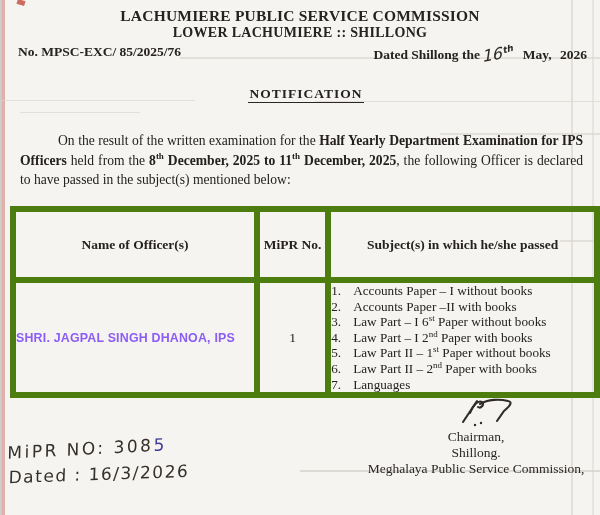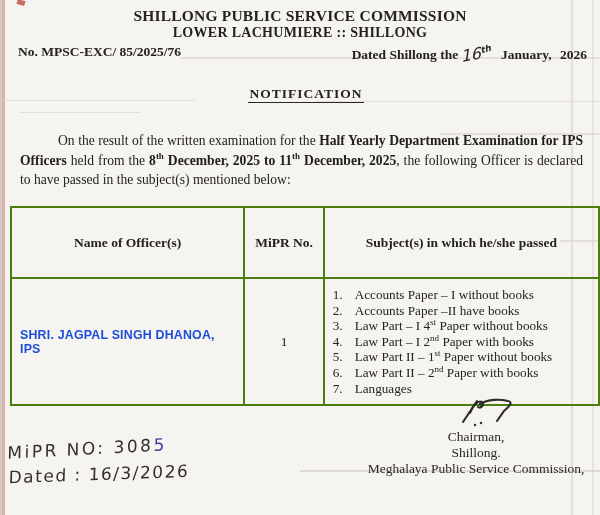--- a/index.html
+++ b/index.html
@@ -41,29 +41,29 @@
         border-bottom:1.5px solid #2a2724;padding:0 1px 1px 1px;}
 
   
   .para{position:absolute;top:131px;left:20px;width:563px;
         font-size:13.6px;line-height:19.7px;text-align:justify;text-indent:38px;color:#23201d;}
   .b{font-weight:700;}
   sup.small{font-size:9px;vertical-align:super;line-height:0;}
 
   
   table.result{position:absolute;left:10px;top:206px;border-collapse:collapse;table-layout:fixed;}
-  table.result td,table.result th{border:2px solid #4d7c0f;padding:8px;vertical-align:middle;}
+  table.result td,table.result th{border:6px solid #4d7c0f;padding:0;vertical-align:middle;}
   th.h{font-size:13.5px;font-weight:700;font-family:"Liberation Serif",serif;}
   .col-name{width:243px;}
   .col-roll{width:66px;}
   .col-sub{width:264px;}
   .hrow{height:71px;}
   .brow{height:112px;}
   td.name-cell{font-family:"Liberation Sans",sans-serif;font-weight:700;font-size:12.4px;
-        letter-spacing:.2px;padding-left:6px;color:#1d4ed8;}
+        letter-spacing:.2px;padding-left:6px;color:#8b5cf6;}
   td.roll-cell{text-align:center;font-size:13.5px;}
   td.sub-cell{vertical-align:middle;padding-left:16px;}
   .sub-row{font-size:13.2px;line-height:15.6px;white-space:nowrap;}
   .sub-num{display:inline-block;width:22px;}
 
   
   .sig-wrap{position:absolute;left:363px;top:394px;width:226px;text-align:center;}
   .sig-svg{display:block;margin:0 auto 0 auto;position:relative;left:12px;}
   .sig-line{font-size:13.5px;line-height:16px;color:#2a2724;}
   .sig-line.t{margin-top:1px;}
@@ -84,43 +84,43 @@
 <div class="vline-b"></div>
 <div class="red-tick"></div>
 <div class="streak s1"></div>
 <div class="streak s2"></div>
 <div class="streak s3"></div>
 <div class="streak s4"></div>
 <div class="streak s5"></div>
 <div class="streak s6"></div>
 <div class="streak s7"></div>
 
-<div class="org1">SHILLONG PUBLIC SERVICE COMMISSION</div>
+<div class="org1">LACHUMIERE PUBLIC SERVICE COMMISSION</div>
 <div class="org2">LOWER LACHUMIERE :: SHILLONG</div>
 <div class="refno">No. MPSC-EXC/ 85/2025/76</div>
-<div class="dateline"><span>Dated Shillong the </span><span class="hand-day">16</span><span class="hand-day-sup">th</span><span class="date-tail"> January, 2026</span></div>
+<div class="dateline"><span>Dated Shillong the </span><span class="hand-day">16</span><span class="hand-day-sup">th</span><span class="date-tail"> May, 2026</span></div>
 
 <div class="doc-title"><span>NOTIFICATION</span></div>
 
 <div class="para"><span>On the result of the written examination for the </span><span class="b">Half Yearly Department Examination for IPS Officers</span><span> held from the </span><span class="b">8</span><sup class="small b">th</sup><span class="b"> December, 2025 to 11</span><sup class="small b">th</sup><span class="b"> December, 2025</span><span>, the following Officer is declared to have passed in the subject(s) mentioned below:</span></div>
 
 <table class="result">
   <tbody>
       <tr class="hrow">
     <th class="h col-name">Name of Officer(s)</th>
     <th class="h col-roll">MiPR No.</th>
     <th class="h col-sub">Subject(s) in which he/she passed</th>
   </tr>
   <tr class="brow">
     <td class="name-cell">SHRI. JAGPAL SINGH DHANOA, IPS</td>
     <td class="roll-cell">1</td>
     <td class="sub-cell">
       <div class="sub-row"><span class="sub-num">1.</span><span>Accounts Paper – I without books</span><sup class="small"></sup><span></span></div>
-      <div class="sub-row"><span class="sub-num">2.</span><span>Accounts Paper –II have books</span><sup class="small"></sup><span></span></div>
-      <div class="sub-row"><span class="sub-num">3.</span><span>Law Part – I 4</span><sup class="small">st</sup><span> Paper without books</span></div>
+      <div class="sub-row"><span class="sub-num">2.</span><span>Accounts Paper –II with books</span><sup class="small"></sup><span></span></div>
+      <div class="sub-row"><span class="sub-num">3.</span><span>Law Part – I 6</span><sup class="small">st</sup><span> Paper without books</span></div>
       <div class="sub-row"><span class="sub-num">4.</span><span>Law Part – I 2</span><sup class="small">nd</sup><span> Paper with books</span></div>
       <div class="sub-row"><span class="sub-num">5.</span><span>Law Part II – 1</span><sup class="small">st</sup><span> Paper without books</span></div>
       <div class="sub-row"><span class="sub-num">6.</span><span>Law Part II – 2</span><sup class="small">nd</sup><span> Paper with books</span></div>
       <div class="sub-row"><span class="sub-num">7.</span><span>Languages</span><sup class="small"></sup><span></span></div>
     </td>
   </tr>
 </tbody>
   </table>
 
 <div class="sig-wrap">

